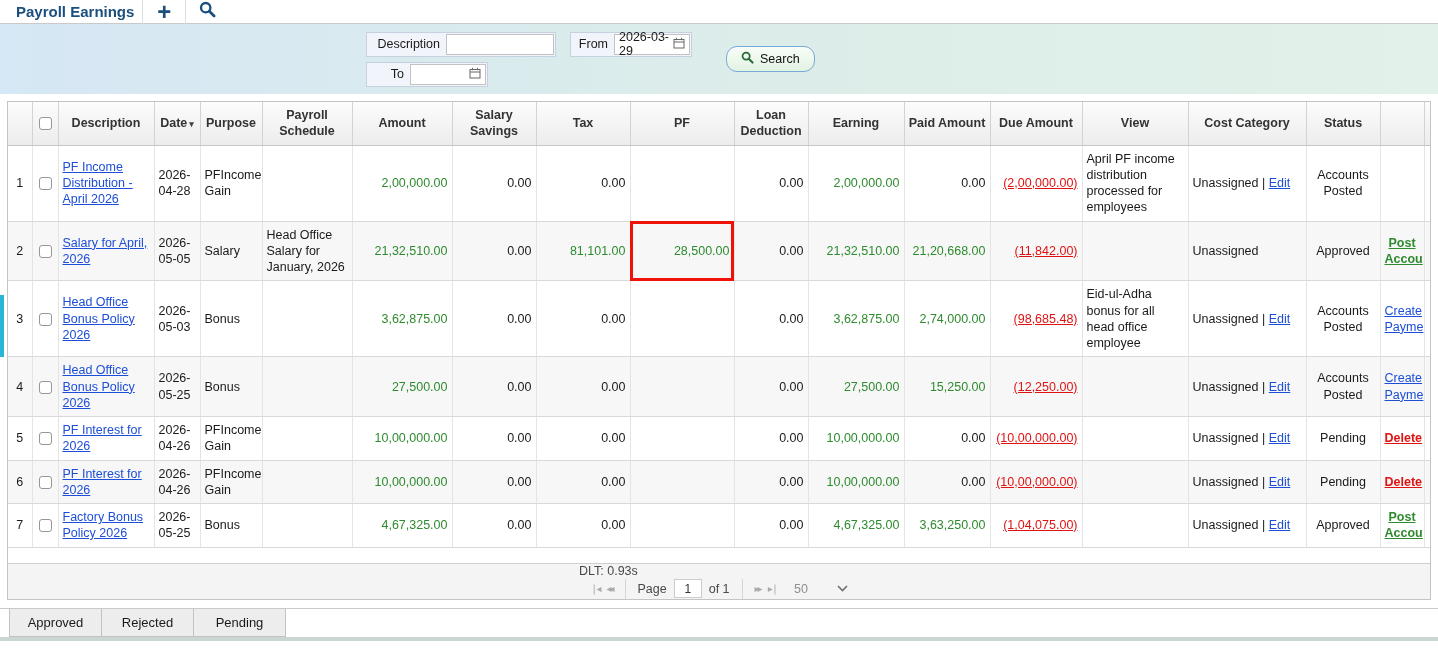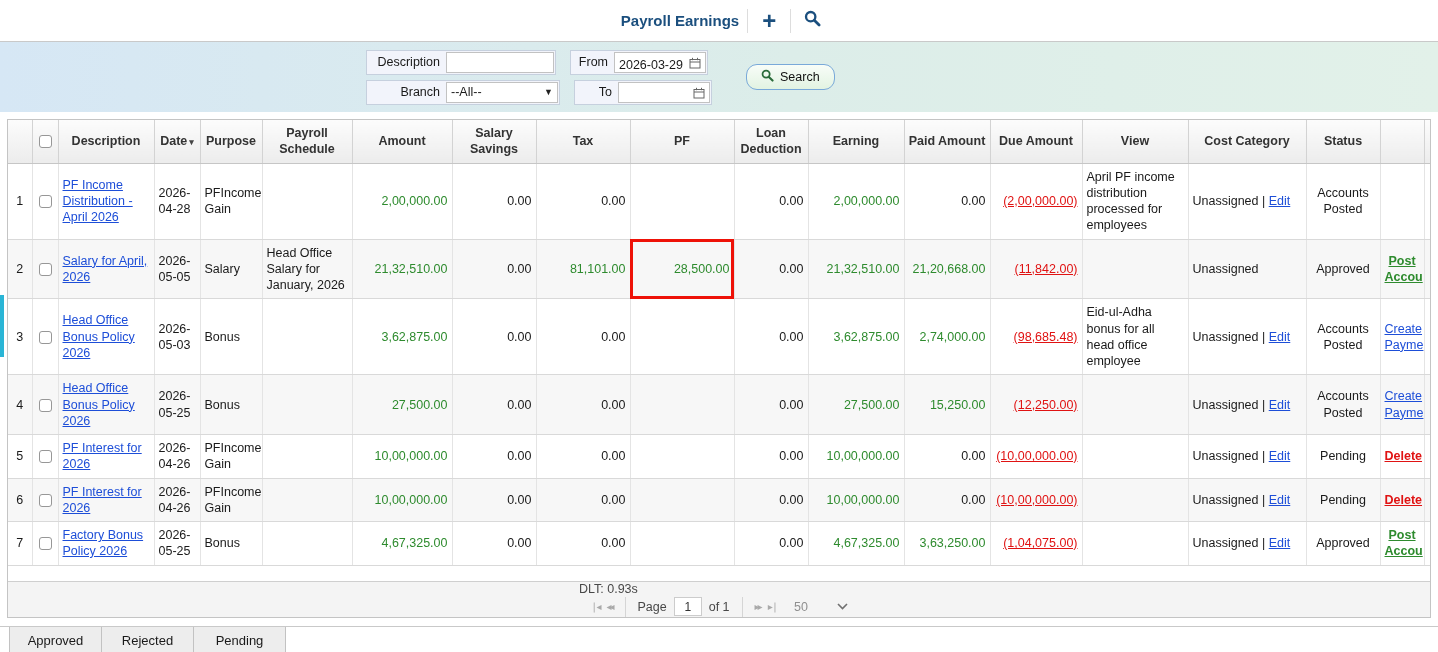--- a/index.html
+++ b/index.html
@@ -2,38 +2,38 @@
 <html><head>
 <meta charset="utf-8">
 <style>
   * { box-sizing: border-box; }
   html,body { margin:0; padding:0; }
   body {
     width:1438px; height:652px; overflow:hidden; background:#fff;
     font-family:"Liberation Sans", sans-serif; position:relative;
   }
   
-  .titlebar { height:42px; background:#fff; border-bottom:1px solid #c9c9c9;
-    display:flex; align-items:center; justify-content:center; padding:0 8px 0 16px; }
+  .titlebar { height:24px; background:#fff; border-bottom:1px solid #c9c9c9;
+    display:flex; align-items:center; justify-content:flex-start; padding:0 8px 0 16px; }
   .title { color:#1b4f7e; font-weight:bold; font-size:15px; }
   .tb-icons { display:flex; align-items:center; height:100%; }
   .tb-sep { width:1px; height:24px; background:#ddd; margin:0 8px; }
   .tb-btn { color:#1b4f7e; cursor:pointer; display:flex; align-items:center; justify-content:center; width:26px; height:100%; }
   .plus { font-size:24px; font-weight:bold; line-height:20px; }
   
   .filterbar { height:70px; background:linear-gradient(90deg,#d6e7f5 0%,#dcede9 55%,#e2f1e9 100%);
     display:flex; align-items:center; padding-left:366px; }
   .fcols { display:flex; flex-direction:column; gap:5px; }
   .frow { display:flex; gap:14px; }
   .fg { display:flex; align-items:center; background:#f2f4fb; border:1px solid #c6d0de; padding:1px; }
   .flabel { font-size:12.5px; color:#1a1a1a; padding:0 6px; text-align:right; }
   .w70 { width:78px; } .w38 { width:42px; }
   .fbox { background:#fff; border:1px solid #c2c2c2; height:21px; display:flex; align-items:center; padding:0 4px; font-size:12.5px; color:#1a1a1a; }
   .fbox input { border:0; outline:0; padding:0; width:100%; font:12.5px "Liberation Sans", sans-serif; background:transparent; }
-  .w-desc { width:108px; } .w-date { width:92px; justify-content:space-between;align-items:flex-end; } .w-sel { width:112px; justify-content:space-between; }
+  .w-desc { width:108px; } .w-date { width:76px; justify-content:space-between; } .w-sel { width:112px; justify-content:space-between; }
   .selarrow { font-size:9px; color:#222; }
   .search-btn { margin-left:34px; display:flex; align-items:center; gap:6px; cursor:pointer;
     border:1px solid #79a9d9; border-radius:11px; background:linear-gradient(#f8fdf8,#e2f3e2);
     padding:4px 14px; font-size:12.5px; color:#111; }
   
   .grid-outer { margin:7px 7px 0 7px; border:1px solid #c4c4c4; height:499px; background:#fff;
     display:flex; flex-direction:column; overflow:hidden; }
   table.grid { border-collapse:collapse; table-layout:fixed; width:1424px; }
   .grid th { background:linear-gradient(#fcfcfc,#ececec); border-right:1px solid #d3d3d3; border-bottom:1px solid #c6c6c6;
     font-size:12.5px; font-weight:bold; color:#333; text-align:center; padding:5px 2px; height:40px; line-height:1.3; }
@@ -111,27 +111,20 @@
                 <rect x="1" y="2.5" width="10" height="8.5" fill="#fff" stroke="#666"></rect>
                 <line x1="1" y1="5" x2="11" y2="5" stroke="#666"></line>
                 <line x1="3.5" y1="0.8" x2="3.5" y2="3.2" stroke="#666"></line>
                 <line x1="8.5" y1="0.8" x2="8.5" y2="3.2" stroke="#666"></line>
               </svg>
           </span>
         </span>
       </div>
     </div>
     <div class="frow">
-      <div class="fg">
-        <span class="flabel w70">Branch</span>
-        <span class="fbox w-sel">
-          <span>--All--</span>
-          <span class="selarrow">▼</span>
-        </span>
-      </div>
       <div class="fg">
         <span class="flabel w38">To</span>
         <span class="fbox w-date">
           <span></span>
           <span>
             <svg width="12" height="12" viewBox="0 0 12 12">
                 <rect x="1" y="2.5" width="10" height="8.5" fill="#fff" stroke="#666"></rect>
                 <line x1="1" y1="5" x2="11" y2="5" stroke="#666"></line>
                 <line x1="3.5" y1="0.8" x2="3.5" y2="3.2" stroke="#666"></line>
                 <line x1="8.5" y1="0.8" x2="8.5" y2="3.2" stroke="#666"></line>

